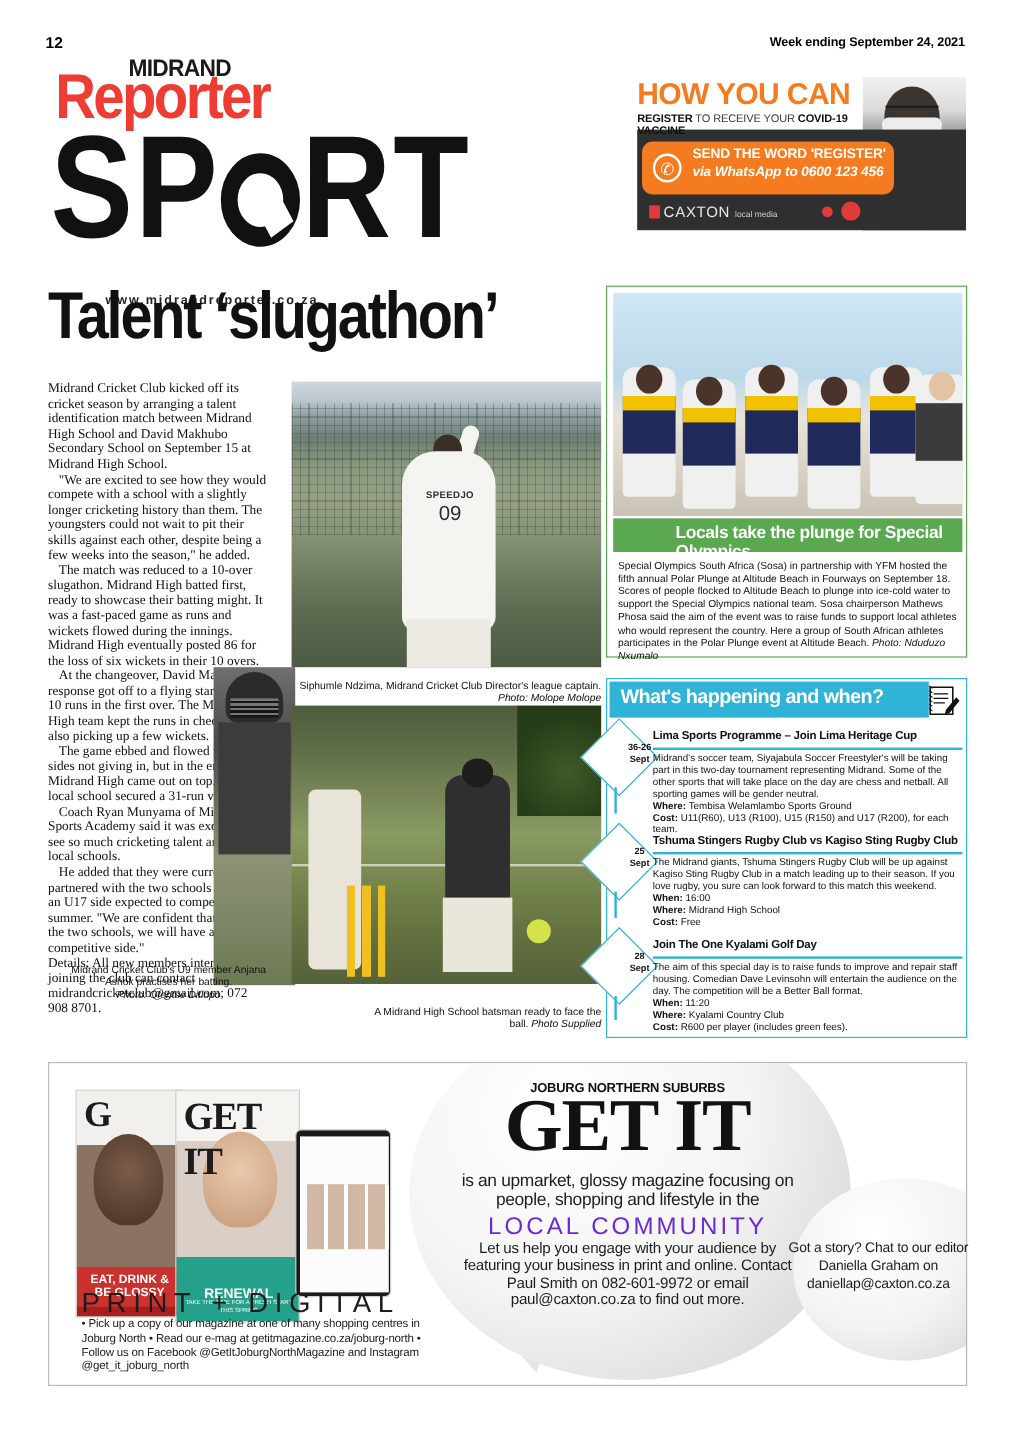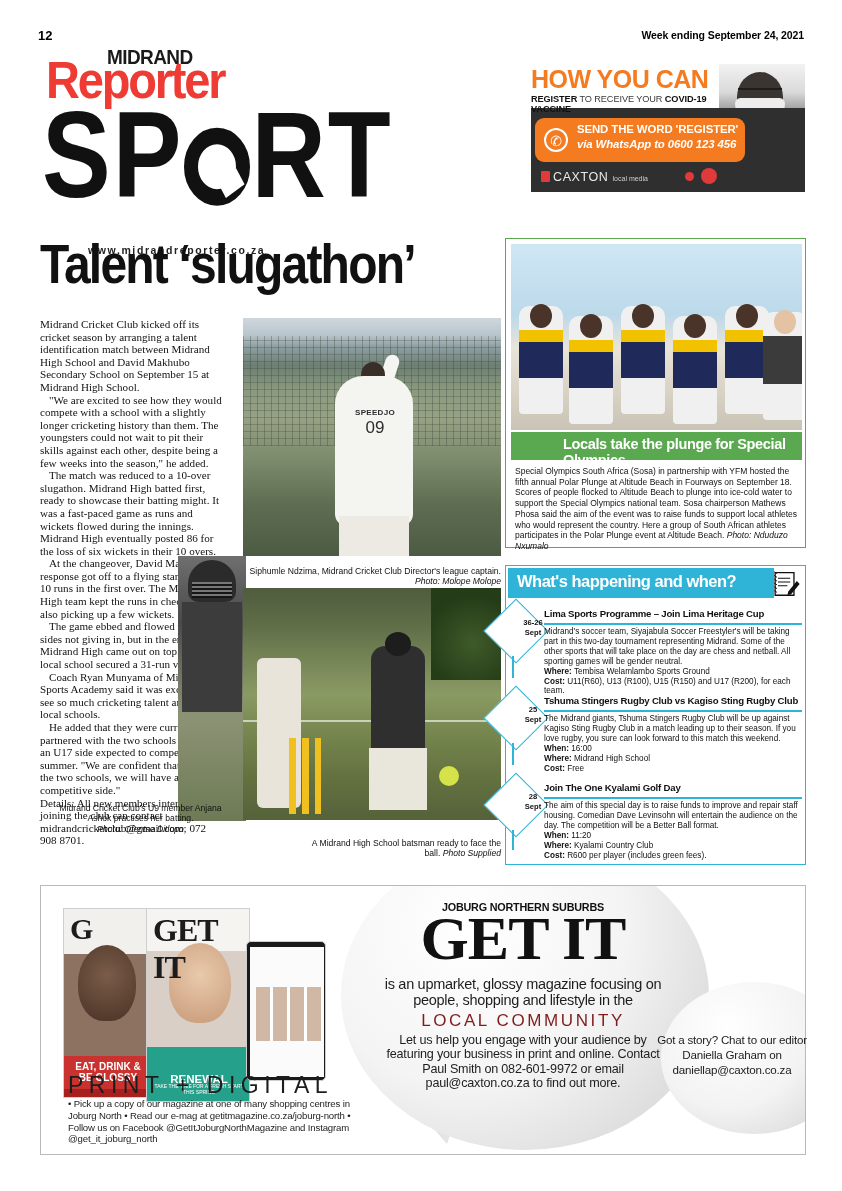--- a/index.html
+++ b/index.html
@@ -304,21 +304,21 @@
 
   .gi-joburg { position:absolute; left:392px; top:901px; width:262px;
     text-align:center; font-size:10.8px; font-weight:bold; letter-spacing:-0.2px;
     color:#111; }
   .gi-getit { position:absolute; left:392px; top:907px; width:262px;
     text-align:center; font-size:62px; font-weight:bold; line-height:1;
     color:#111; font-family:"Liberation Serif", serif; letter-spacing:-1px; }
   .gi-l1 { position:absolute; left:384px; top:976px; width:278px; text-align:center;
     font-size:14.5px; line-height:16px; color:#1d1d1d; letter-spacing:-0.3px; }
   .gi-lc { position:absolute; left:384px; top:1011px; width:278px; text-align:center;
-    font-size:17px; letter-spacing:2.6px; color:#7f1d1d; }
+    font-size:20px; letter-spacing:2.6px; color:#6d28d9; }
   .gi-l2 { position:absolute; left:376px; top:1033px; width:294px; text-align:center;
     font-size:12.6px; line-height:14.4px; color:#1d1d1d; letter-spacing:-0.2px; }
   .gi-story { position:absolute; left:648px; top:1032px; width:168px; text-align:center;
     font-size:11.6px; line-height:15px; color:#1d1d1d; letter-spacing:-0.2px; }
 
   .gi-pd { position:absolute; left:68px; top:1072px; font-size:23px;
     letter-spacing:5.5px; color:#1d1d1d; }
   .gi-pdtxt { position:absolute; left:68px; top:1098px; width:300px;
     font-size:9.6px; line-height:11.8px; color:#1d1d1d; letter-spacing:-0.15px; }
 </style>

